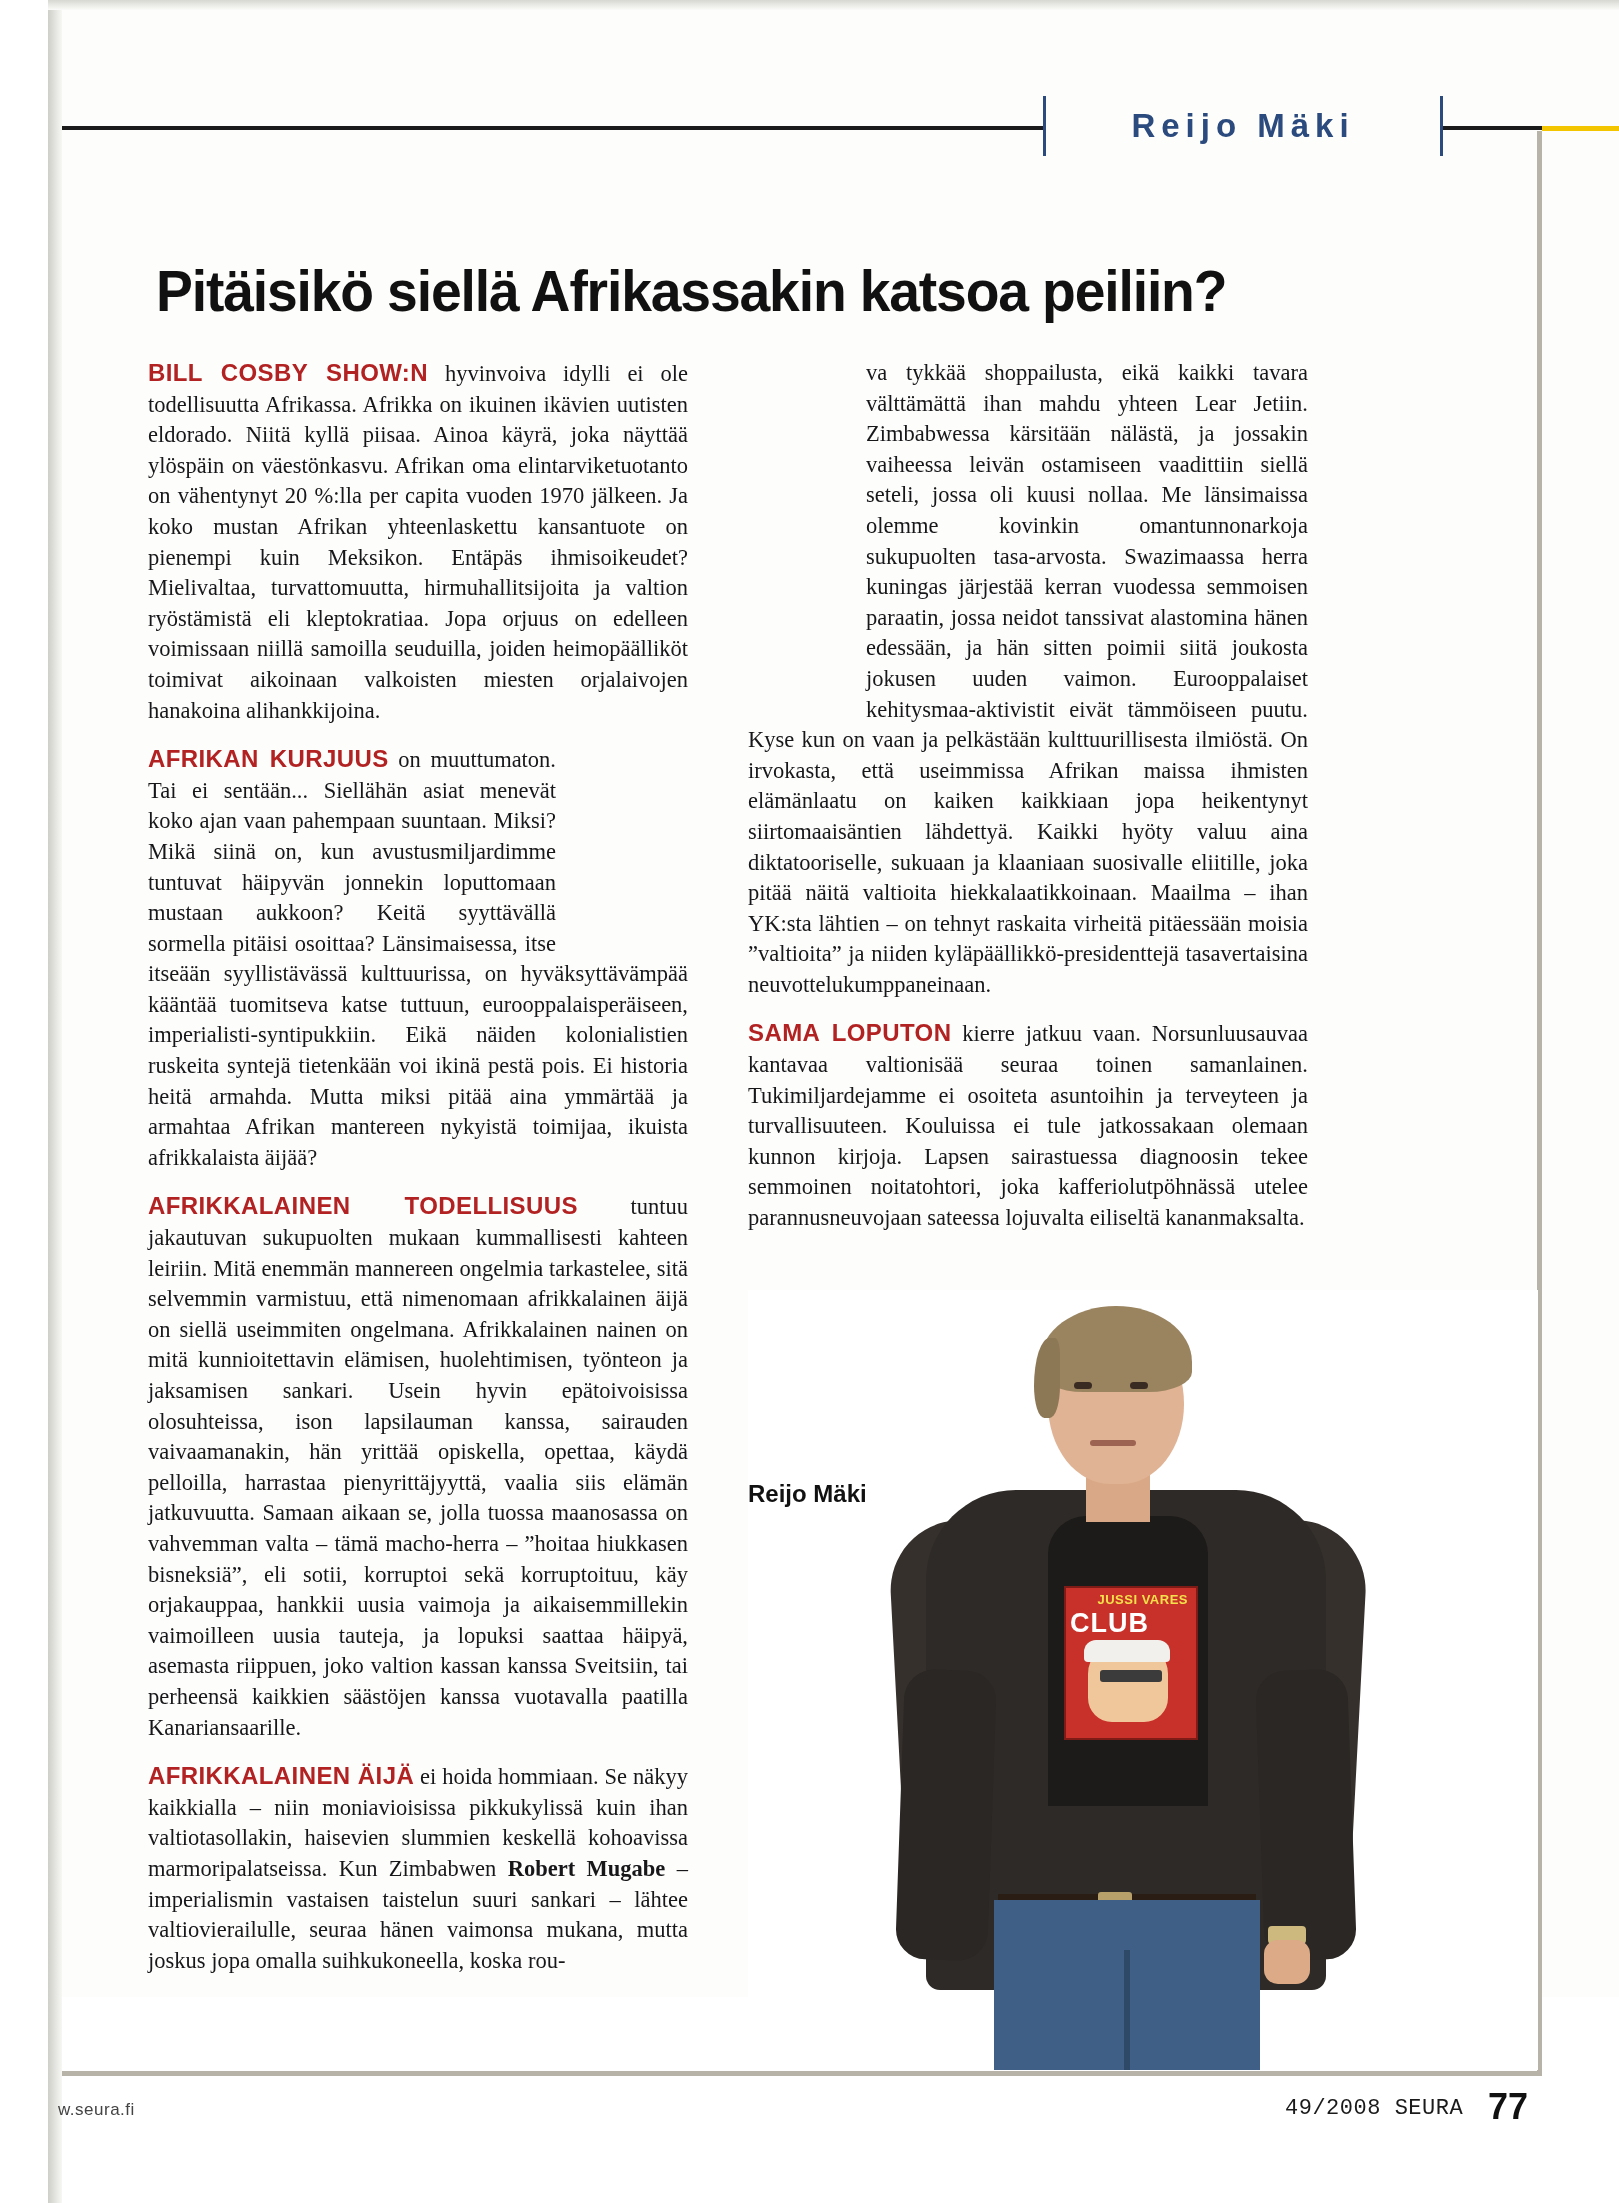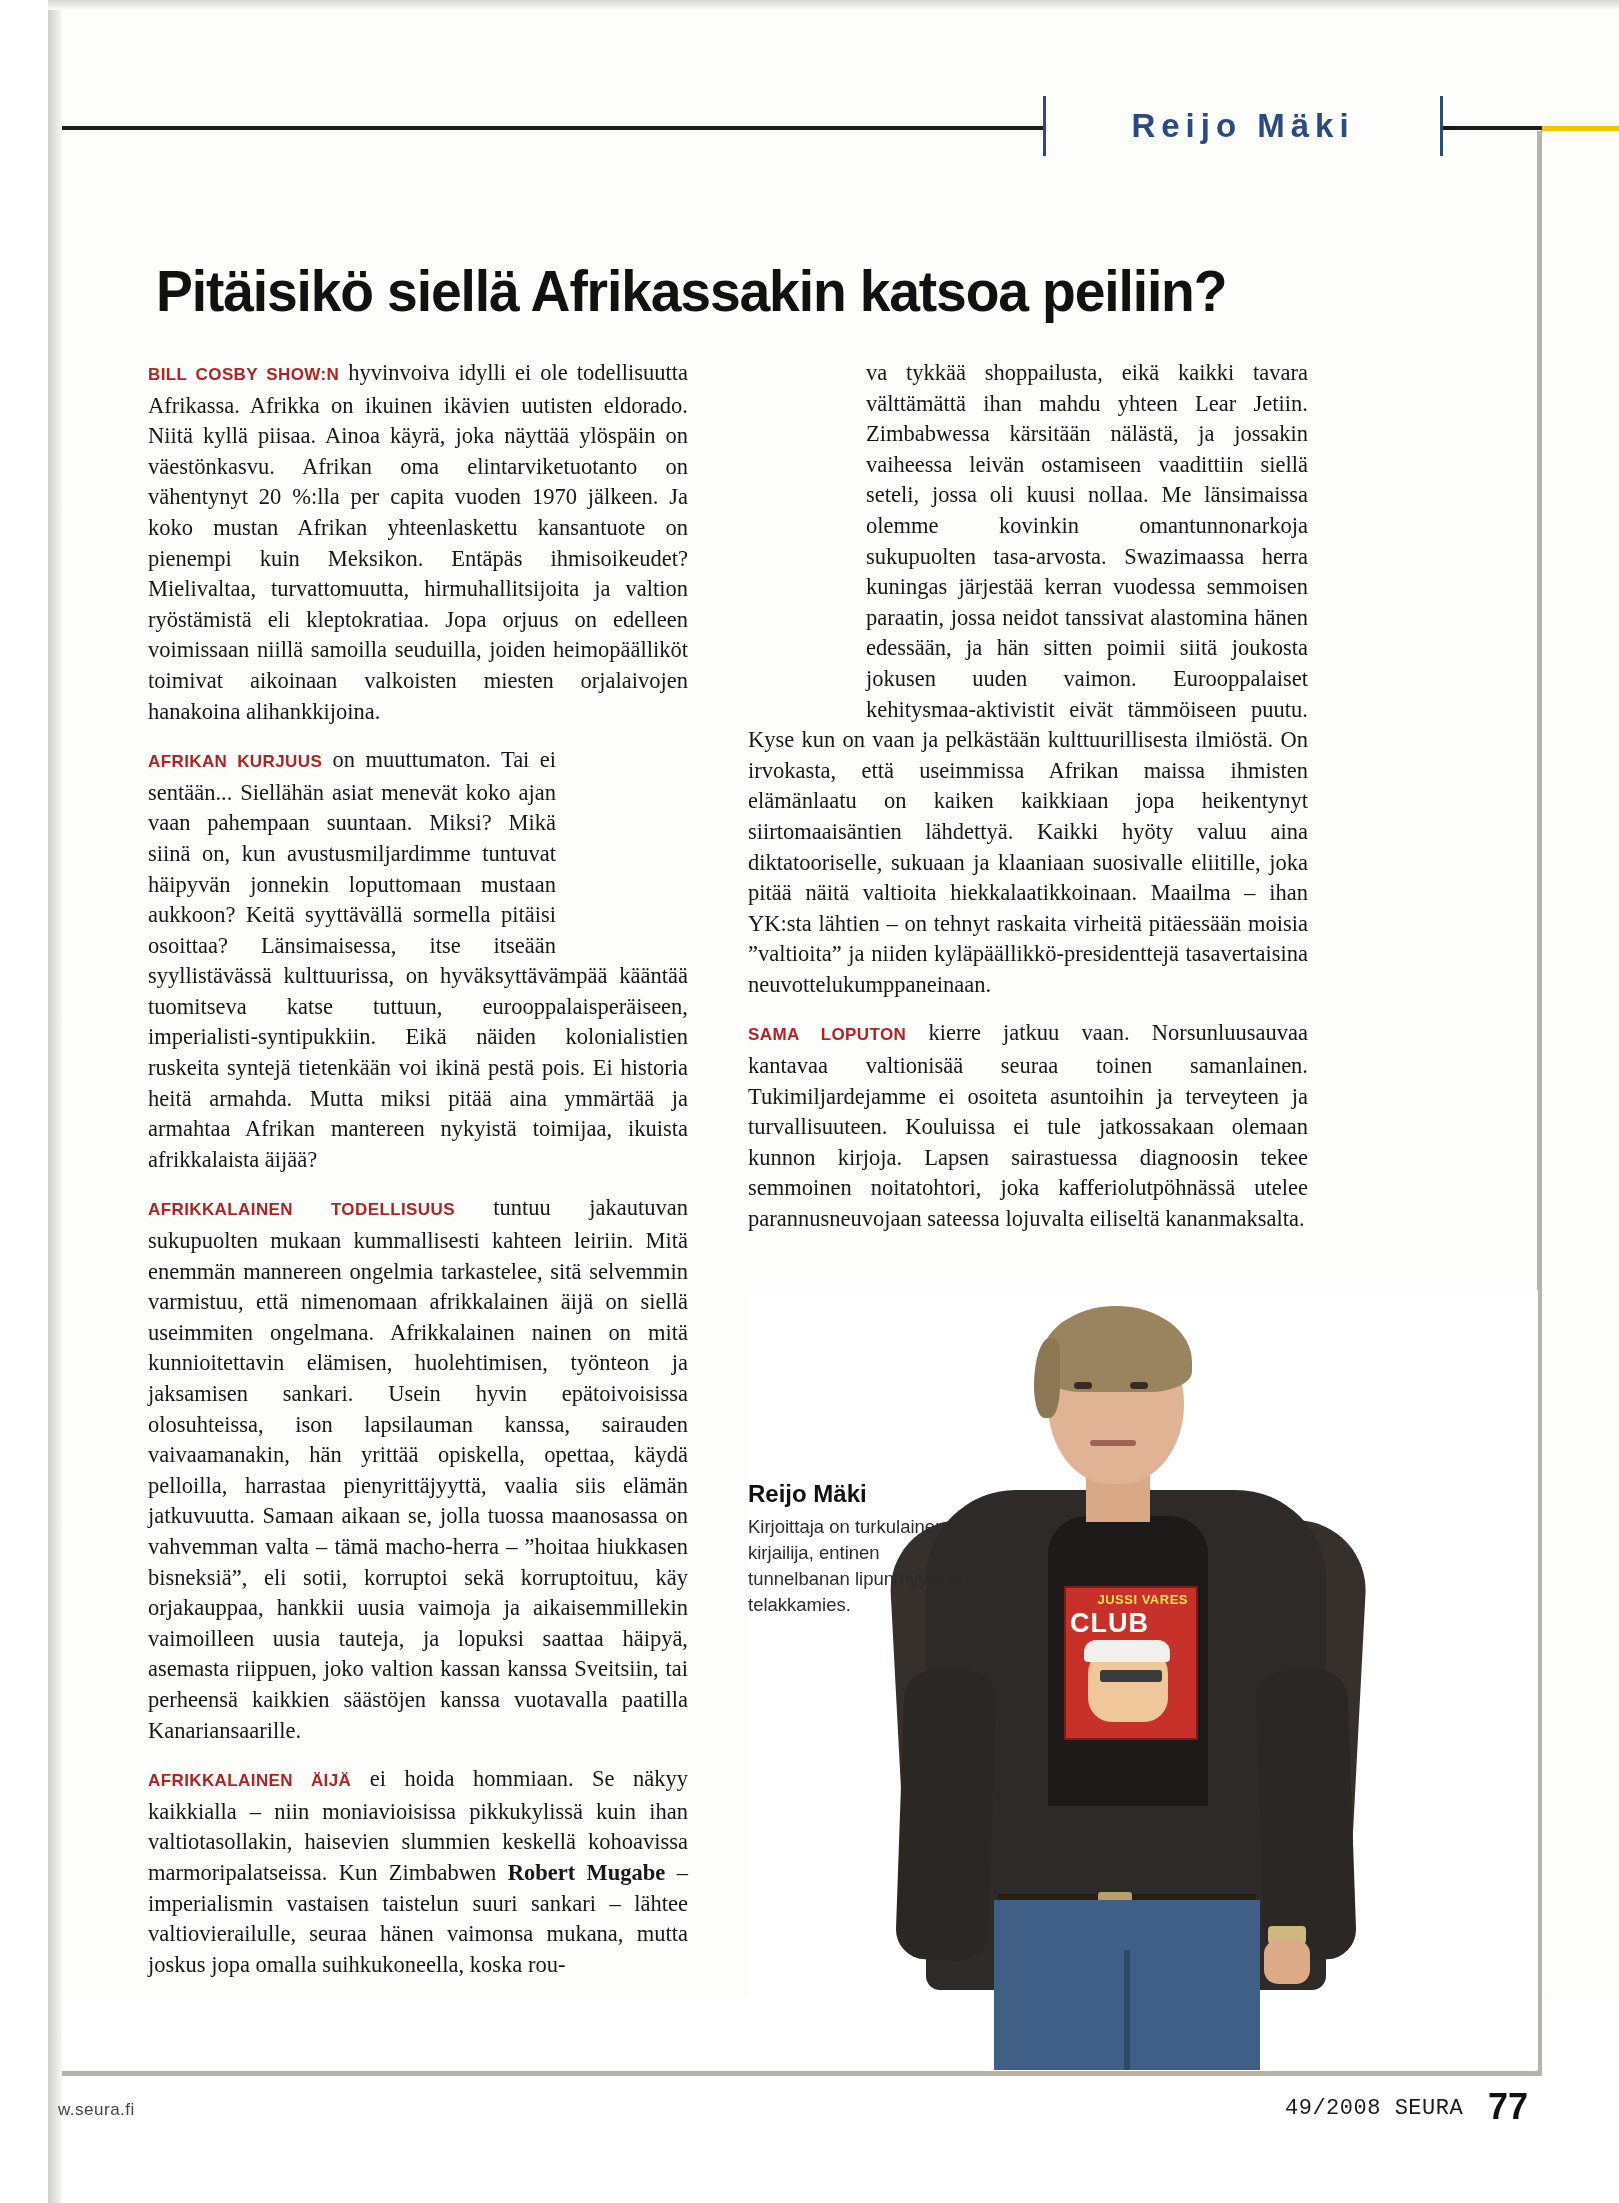--- a/index.html
+++ b/index.html
@@ -118,21 +118,21 @@
     left: 700px;
     top: 358px;
     width: 560px;
   }
   .col p {
     margin: 0 0 18px 0;
   }
   .lede {
     font-family: "Liberation Sans", sans-serif;
     font-weight: bold;
-    font-size: 17px;
+    font-size: 24px;
     letter-spacing: 0.4px;
     color: #b32222;
   }
   .inline-bold {
     font-weight: bold;
   }
 
   .wrap-spacer-left {
     float: right;
     clear: right;
@@ -495,21 +495,20 @@
     <div class="ph-belt"></div>
     <div class="ph-buckle"></div>
     <div class="ph-jeans"></div>
     <div class="ph-jeans-split"></div>
     <div class="ph-watch"></div>
     <div class="ph-hand-r"></div>
   </div>
 
   <div class="caption">
     <div class="caption-name">Reijo Mäki</div>
-    <div class="caption-text">Kirjoittaja on turkulainen kirjailija, entinen tunnelbanan lipunmyyjä ja telakkamies.</div>
   </div>
 
   <div class="footer-url">w.seura.fi</div>
   <div class="footer-issue">
     <span>49/2008</span>
     <span class="footer-brand">SEURA</span>
   </div>
   <div class="footer-page">77</div>
 
 </div>

